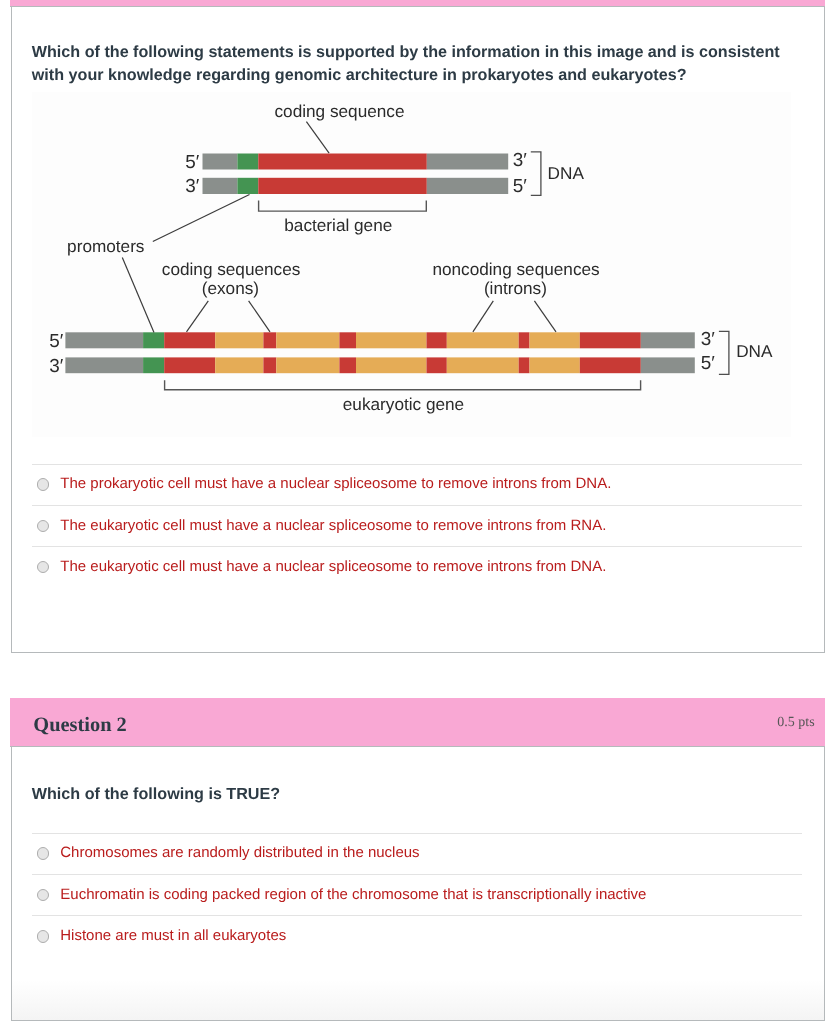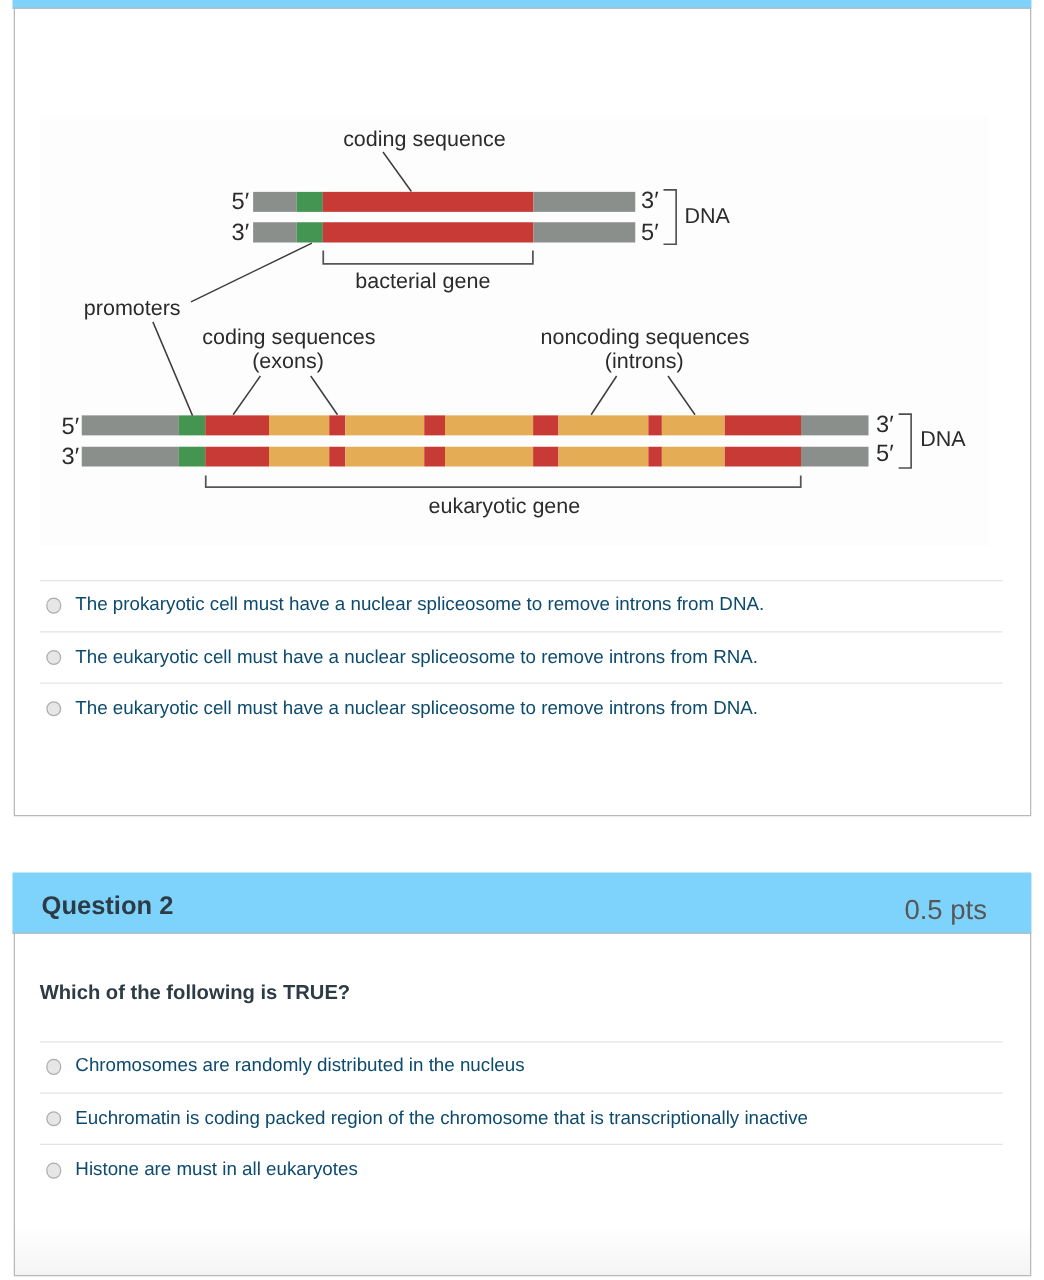--- a/index.html
+++ b/index.html
@@ -7,51 +7,52 @@
   body {
     width: 835px; height: 1024px;
     background: #ffffff;
     font-family: "Liberation Sans", sans-serif;
     overflow: hidden;
   }
   .page { position:relative; width:835px; height:1024px; background:#fff; filter:blur(0px); }
 
   .qcard { position:absolute; left:10.6px; width:814.2px; border:1.6px solid #b5b9bb; background:#fff; }
   .qhead { position:absolute; left:-1.6px; top:-1.6px; width:814.6px; height:48.6px;
-           background:#7dd3fc; border-bottom:1.6px solid #b5b9bb; }
+           background:#f9a8d4; border-bottom:1.6px solid #b5b9bb;font-family:Liberation Serif, serif; }
   .qhead-title { position:absolute; left:23.3px; top:15.6px; font-size:20.4px; font-weight:bold;
                  color:#2d3b45; filter:blur(0px); }
-  .qhead-pts { position:absolute; right:35px; top:16.5px; font-size:22px; color:#575757; filter:blur(0px); }
+  .qhead-pts { position:absolute; right:10px; top:16.5px; font-size:14px; color:#575757; filter:blur(0px); }
 
   .qtext { position:absolute; font-size:16.15px; font-weight:bold; color:#2d3b45;
            line-height:23.7px; filter:blur(0px); }
 
   .answers { position:absolute; left:20.5px; width:770px; z-index:2; }
   .answer { position:relative; height:41.3px; border-top:1.3px solid #e3e3e3; }
   .radio { position:absolute; left:4.8px; top:13.6px; width:12.5px; height:12.5px;
            border-radius:50%; background:#e6e6e6; border:1.2px solid #adadad; }
-  .atext { position:absolute; left:28.2px; top:10.6px; font-size:15px; color:#0c4a6e;
+  .atext { position:absolute; left:28.2px; top:10.6px; font-size:15px; color:#b91c1c;
            white-space:nowrap; filter:blur(0px); }
 
   .card-fade { position:absolute; left:0; right:0; bottom:0; height:40px; z-index:0;
                background:linear-gradient(to bottom, rgba(244,244,244,0) 0%, rgba(244,244,244,1) 100%); }
 
   .diagram-bg { position:absolute; left:32px; top:92px; width:759px; height:344.5px; background:#fdfdfd; }
   svg.diagram { position:absolute; left:0; top:0; width:835px; height:1024px;
                 pointer-events:none; filter:blur(0px); }
   svg.diagram text { font-family:"Liberation Sans", sans-serif; }
   svg text, .qtext, .atext, .qhead-title, .qhead-pts { text-rendering:geometricPrecision; }
 </style>
 </head>
 <body>
 
 <div class="page">
 
   <div class="qcard" style="top:-41.5px;height:694.5px;">
     <div class="qhead"></div>
+    <div class="qtext" style="left:20.2px;top:81px;width:752px;">Which of the following statements is supported by the information in this image and is consistent with your knowledge regarding genomic architecture in prokaryotes and eukaryotes?</div>
     <div class="answers" style="top:504.3px;">
         <div class="answer">
           <span class="radio"></span>
           <span class="atext">The prokaryotic cell must have a nuclear spliceosome to remove introns from DNA.</span>
         </div>
         <div class="answer">
           <span class="radio"></span>
           <span class="atext">The eukaryotic cell must have a nuclear spliceosome to remove introns from RNA.</span>
         </div>
         <div class="answer">

